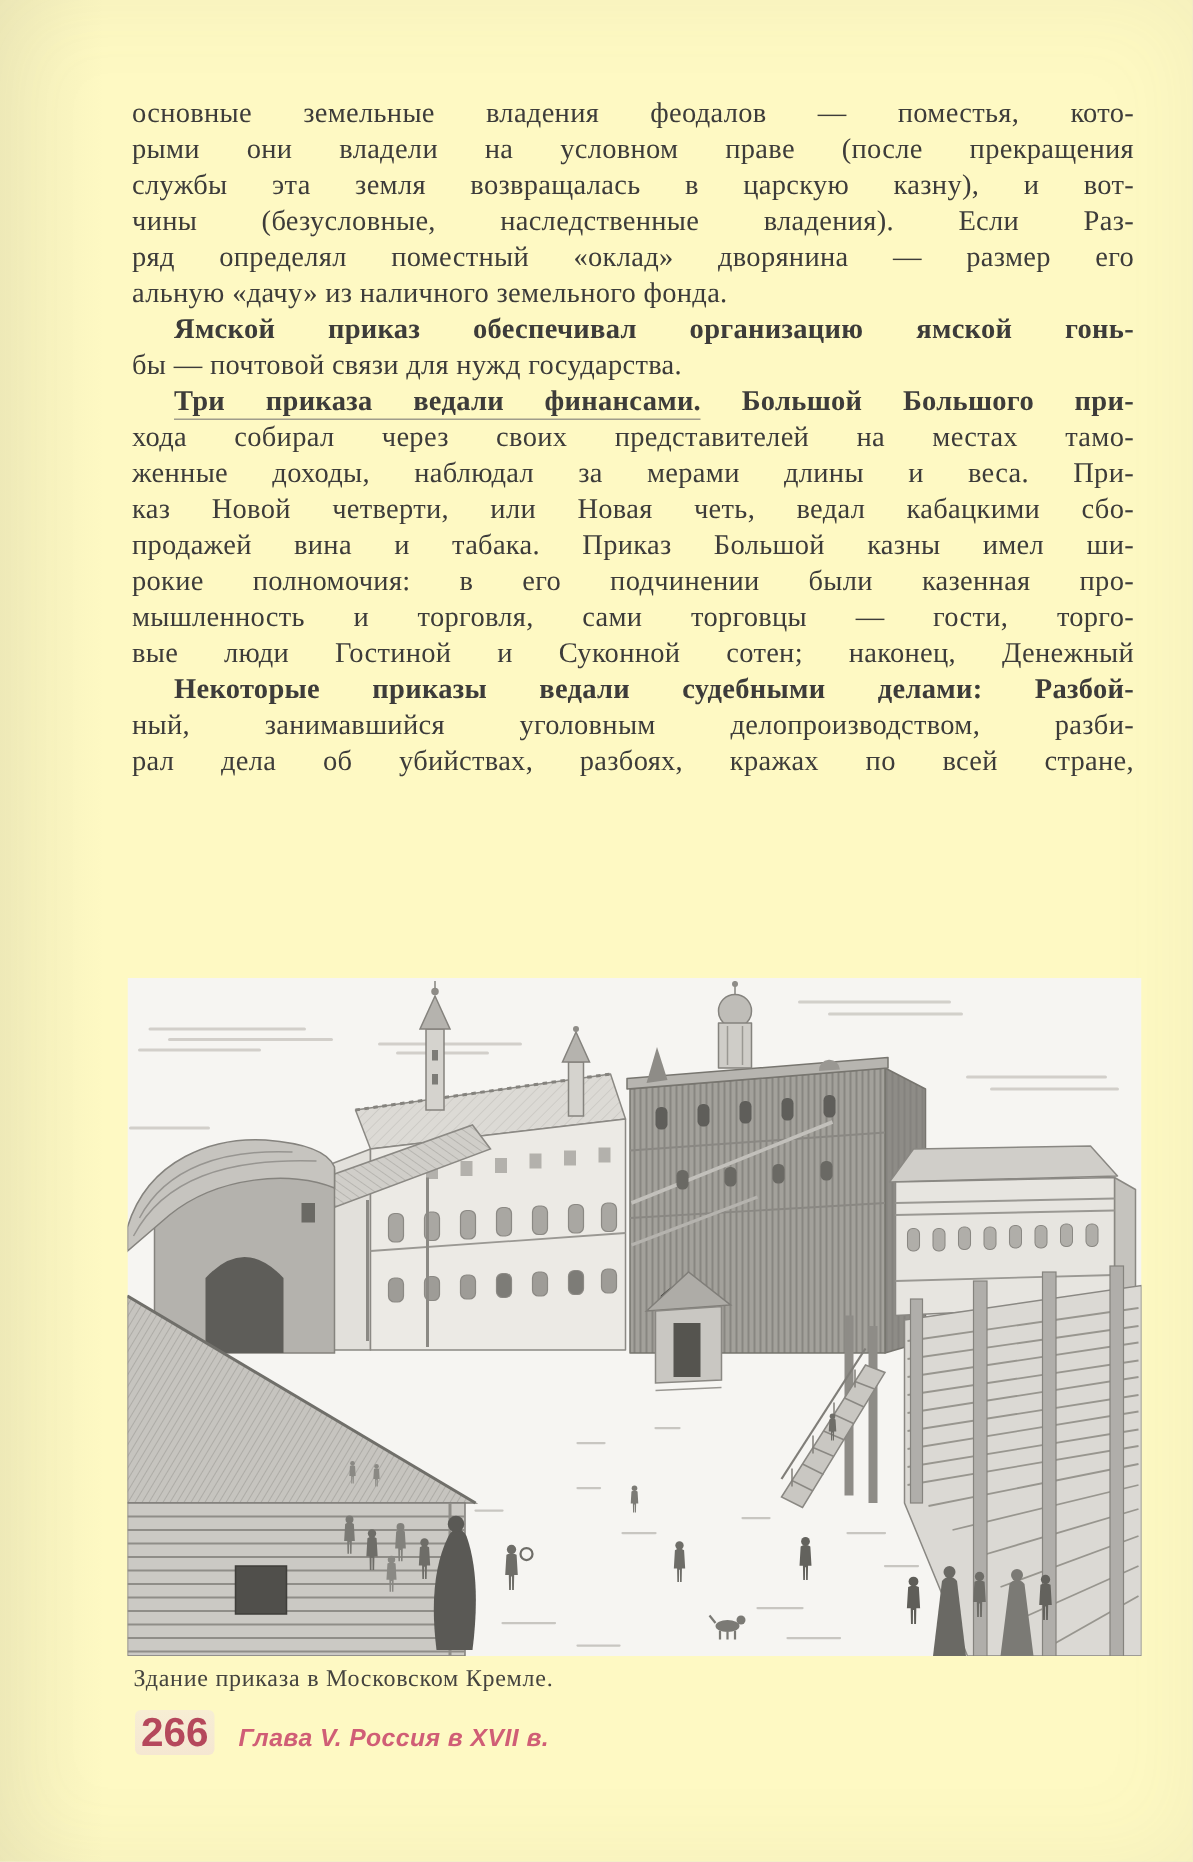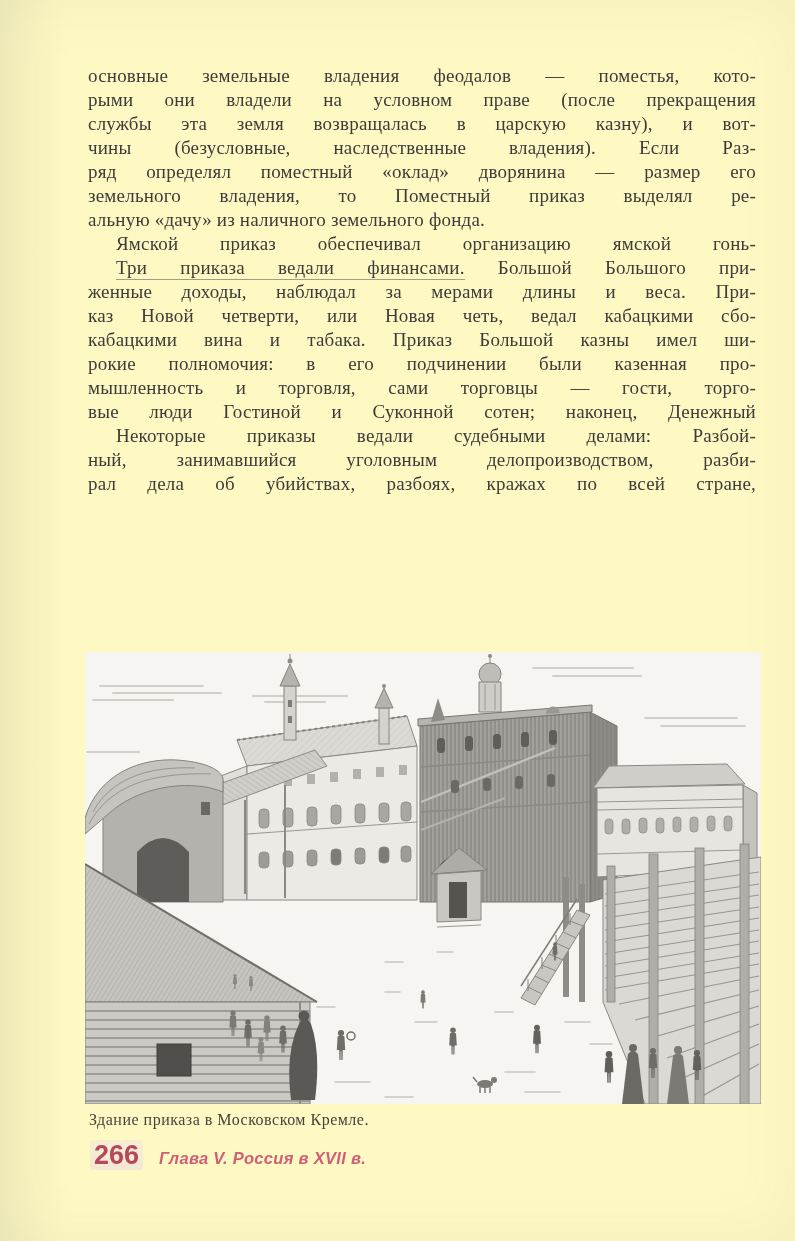--- a/index.html
+++ b/index.html
@@ -16,21 +16,21 @@
   }
   
   .bodytext{
     position:absolute;left:88px;top:64px;width:668px;
     font:19px/24px "Liberation Serif", serif;
     color:#3d3c3a;letter-spacing:.2px;
   }
   .bl{text-align:justify;text-align-last:justify;white-space:nowrap;}
   .bl{white-space:normal;}
   .bl.last{text-align-last:auto;}
-  .bl.ind{text-indent:28px;}
+  .bl.ind{text-indent:28px;font-weight:bold;}
   .u-pencil{
     border-bottom:1px solid rgba(128,125,120,.75);
     padding-bottom:1px;
   }
   
   .figure{
     position:absolute;left:85px;top:652px;width:676px;height:452px;margin:0;
   }
   .figure svg{display:block;width:100%;height:100%;}
   
@@ -60,27 +60,28 @@
 <body>
 
 <div class="page">
 
   <main class="bodytext">
       <div class="bl"><span>основные земельные владения феодалов — поместья, кото-</span></div>
       <div class="bl"><span>рыми они владели на условном праве (после прекращения</span></div>
       <div class="bl"><span>службы эта земля возвращалась в царскую казну), и вот-</span></div>
       <div class="bl"><span>чины (безусловные, наследственные владения). Если Раз-</span></div>
       <div class="bl"><span>ряд определял поместный «оклад» дворянина — размер его</span></div>
-      <div class="bl"><span>земельного владения, то Поместный приказ выделял ре-</span></div>
       <div class="bl last"><span>альную «дачу» из наличного земельного фонда.</span></div>
       <div class="bl ind"><span>Ямской приказ обеспечивал организацию ямской гонь-</span></div>
+      <div class="bl last"><span>бы — почтовой связи для нужд государства.</span></div>
       <div class="bl ind"><span class="u-pencil">Три приказа ведали финансами.</span><span> Большой Большого при-</span></div>
+      <div class="bl"><span>хода собирал через своих представителей на местах тамо-</span></div>
       <div class="bl"><span>женные доходы, наблюдал за мерами длины и веса. При-</span></div>
       <div class="bl"><span>каз Новой четверти, или Новая четь, ведал кабацкими сбо-</span></div>
-      <div class="bl"><span>кабацкими вина и табака. Приказ Большой казны имел ши-</span></div>
+      <div class="bl"><span>продажей вина и табака. Приказ Большой казны имел ши-</span></div>
       <div class="bl"><span>рокие полномочия: в его подчинении были казенная про-</span></div>
       <div class="bl"><span>мышленность и торговля, сами торговцы — гости, торго-</span></div>
       <div class="bl"><span>вые люди Гостиной и Суконной сотен; наконец, Денежный</span></div>
       <div class="bl ind"><span>Некоторые приказы ведали судебными делами: Разбой-</span></div>
       <div class="bl"><span>ный, занимавшийся уголовным делопроизводством, разби-</span></div>
       <div class="bl"><span>рал дела об убийствах, разбоях, кражах по всей стране,</span></div>
     </main>
 
   <figure class="figure">
     <svg viewBox="0 0 676 452" role="img" aria-label="Гравюра: здание приказа в Московском Кремле">

